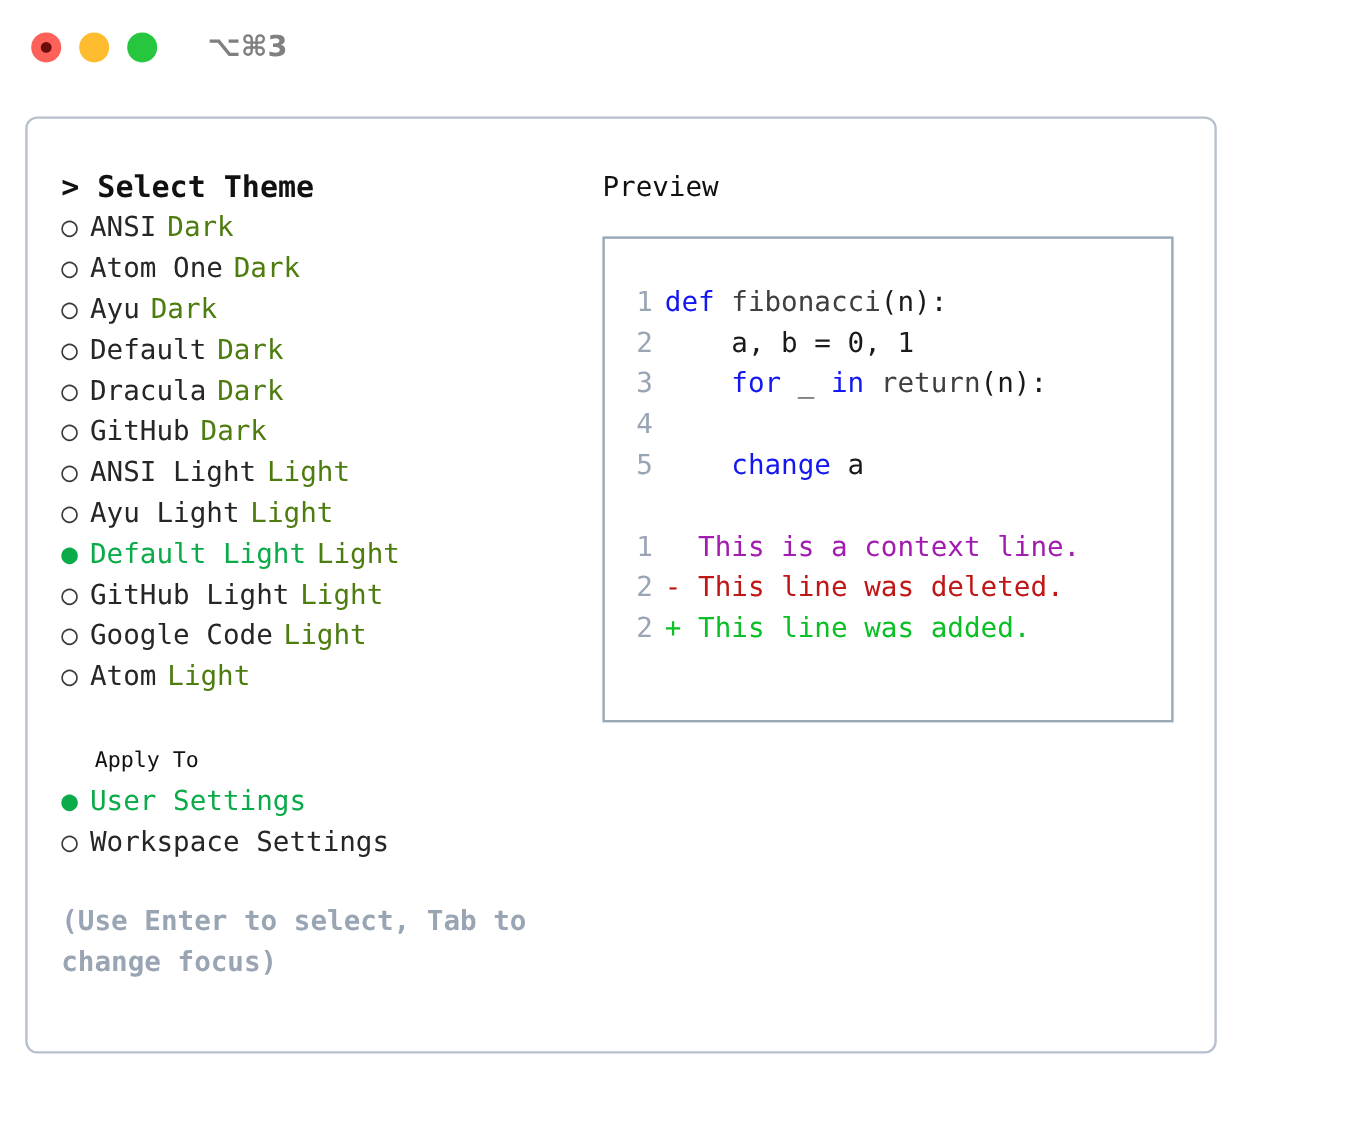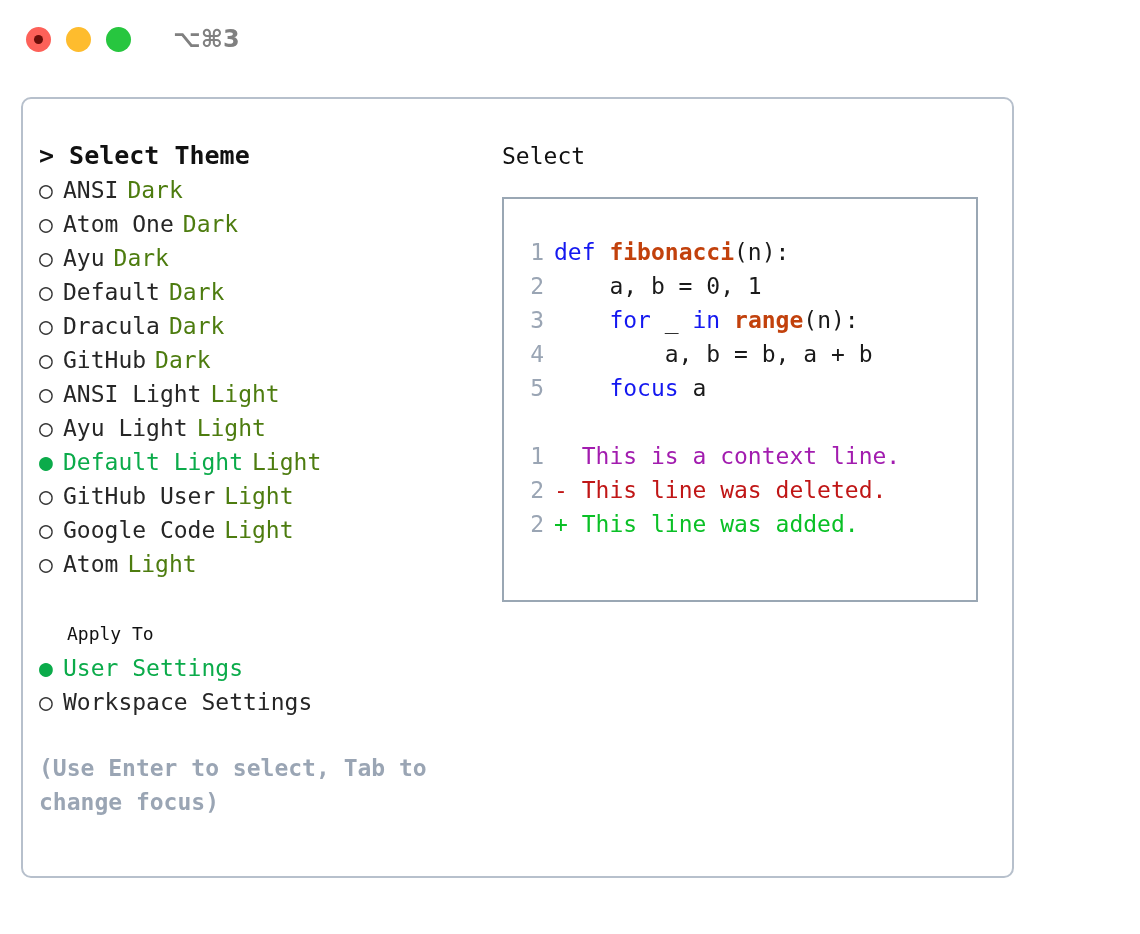--- a/index.html
+++ b/index.html
@@ -80,21 +80,21 @@
 
   .panel-inner {
     position: relative;
     width: 100%;
     height: 100%;
   }
 
   
   .left-col {
     position: absolute;
-    left: 16px;
+    left: 28px;
     top: 40px;
     width: 440px;
   }
 
   .list-title {
     font-size: 25px;
     font-weight: 700;
     color: #111111;
     line-height: 34px;
     white-space: pre;
@@ -177,21 +177,21 @@
   .lineno {
     width: 26px;
     flex: 0 0 26px;
     text-align: right;
     color: #9aa5b4;
     margin-right: 10px;
   }
   .code-text { color: #1a1a1a; }
 
   .tok-kw   { color: #1418f0; }
-  .tok-fn   { color: #c2410c; font-weight: bold; }
+  .tok-fn   { color: #404040; }
   .tok-plain{ color: #1a1a1a; }
 
   .blank-line { height: 34px; }
 
   .diff-ctx { color: #a21caf; }
   .diff-del { color: #c01616; }
   .diff-add { color: #0ac026; }
 </style>
 </head>
 <body>
@@ -267,21 +267,21 @@
           </div>
 
           <div class="theme-row selected">
             <span class="bullet selected">●</span>
             <span class="theme-name">Default Light</span>
             <span class="theme-cat">Light</span>
           </div>
 
           <div class="theme-row">
             <span class="bullet">○</span>
-            <span class="theme-name">GitHub User</span>
+            <span class="theme-name">GitHub Light</span>
             <span class="theme-cat">Light</span>
           </div>
 
           <div class="theme-row">
             <span class="bullet">○</span>
             <span class="theme-name">Google Code</span>
             <span class="theme-cat">Light</span>
           </div>
 
           <div class="theme-row">
@@ -306,49 +306,48 @@
             <span class="theme-name">Workspace Settings</span>
           </div>
         </div>
 
         <div class="hint">(Use Enter to select, Tab to change focus)</div>
 
       </div>
 
       <div class="right-col">
 
-        <div class="preview-title">Select</div>
+        <div class="preview-title">Preview</div>
 
         <div class="preview-box">
 
           <div>
 
             <div class="code-line">
               <span class="lineno">1</span>
               <span class="code-text"><span class="tok-kw">def </span><span class="tok-fn">fibonacci</span><span class="tok-plain">(n):</span></span>
             </div>
 
             <div class="code-line">
               <span class="lineno">2</span>
               <span class="code-text"><span class="tok-plain">    a, b = 0, 1</span></span>
             </div>
 
             <div class="code-line">
               <span class="lineno">3</span>
-              <span class="code-text"><span class="tok-plain">    </span><span class="tok-kw">for</span><span class="tok-plain"> _ </span><span class="tok-kw">in</span><span class="tok-plain"> </span><span class="tok-fn">range</span><span class="tok-plain">(n):</span></span>
+              <span class="code-text"><span class="tok-plain">    </span><span class="tok-kw">for</span><span class="tok-plain"> _ </span><span class="tok-kw">in</span><span class="tok-plain"> </span><span class="tok-fn">return</span><span class="tok-plain">(n):</span></span>
             </div>
 
             <div class="code-line">
               <span class="lineno">4</span>
-              <span class="code-text"><span class="tok-plain">        a, b = b, a + b</span></span>
             </div>
 
             <div class="code-line">
               <span class="lineno">5</span>
-              <span class="code-text"><span class="tok-plain">    </span><span class="tok-kw">focus</span><span class="tok-plain"> a</span></span>
+              <span class="code-text"><span class="tok-plain">    </span><span class="tok-kw">change</span><span class="tok-plain"> a</span></span>
             </div>
 
           </div>
 
           <div class="blank-line"></div>
 
           <div>
 
             <div class="code-line">
               <span class="lineno">1</span>

